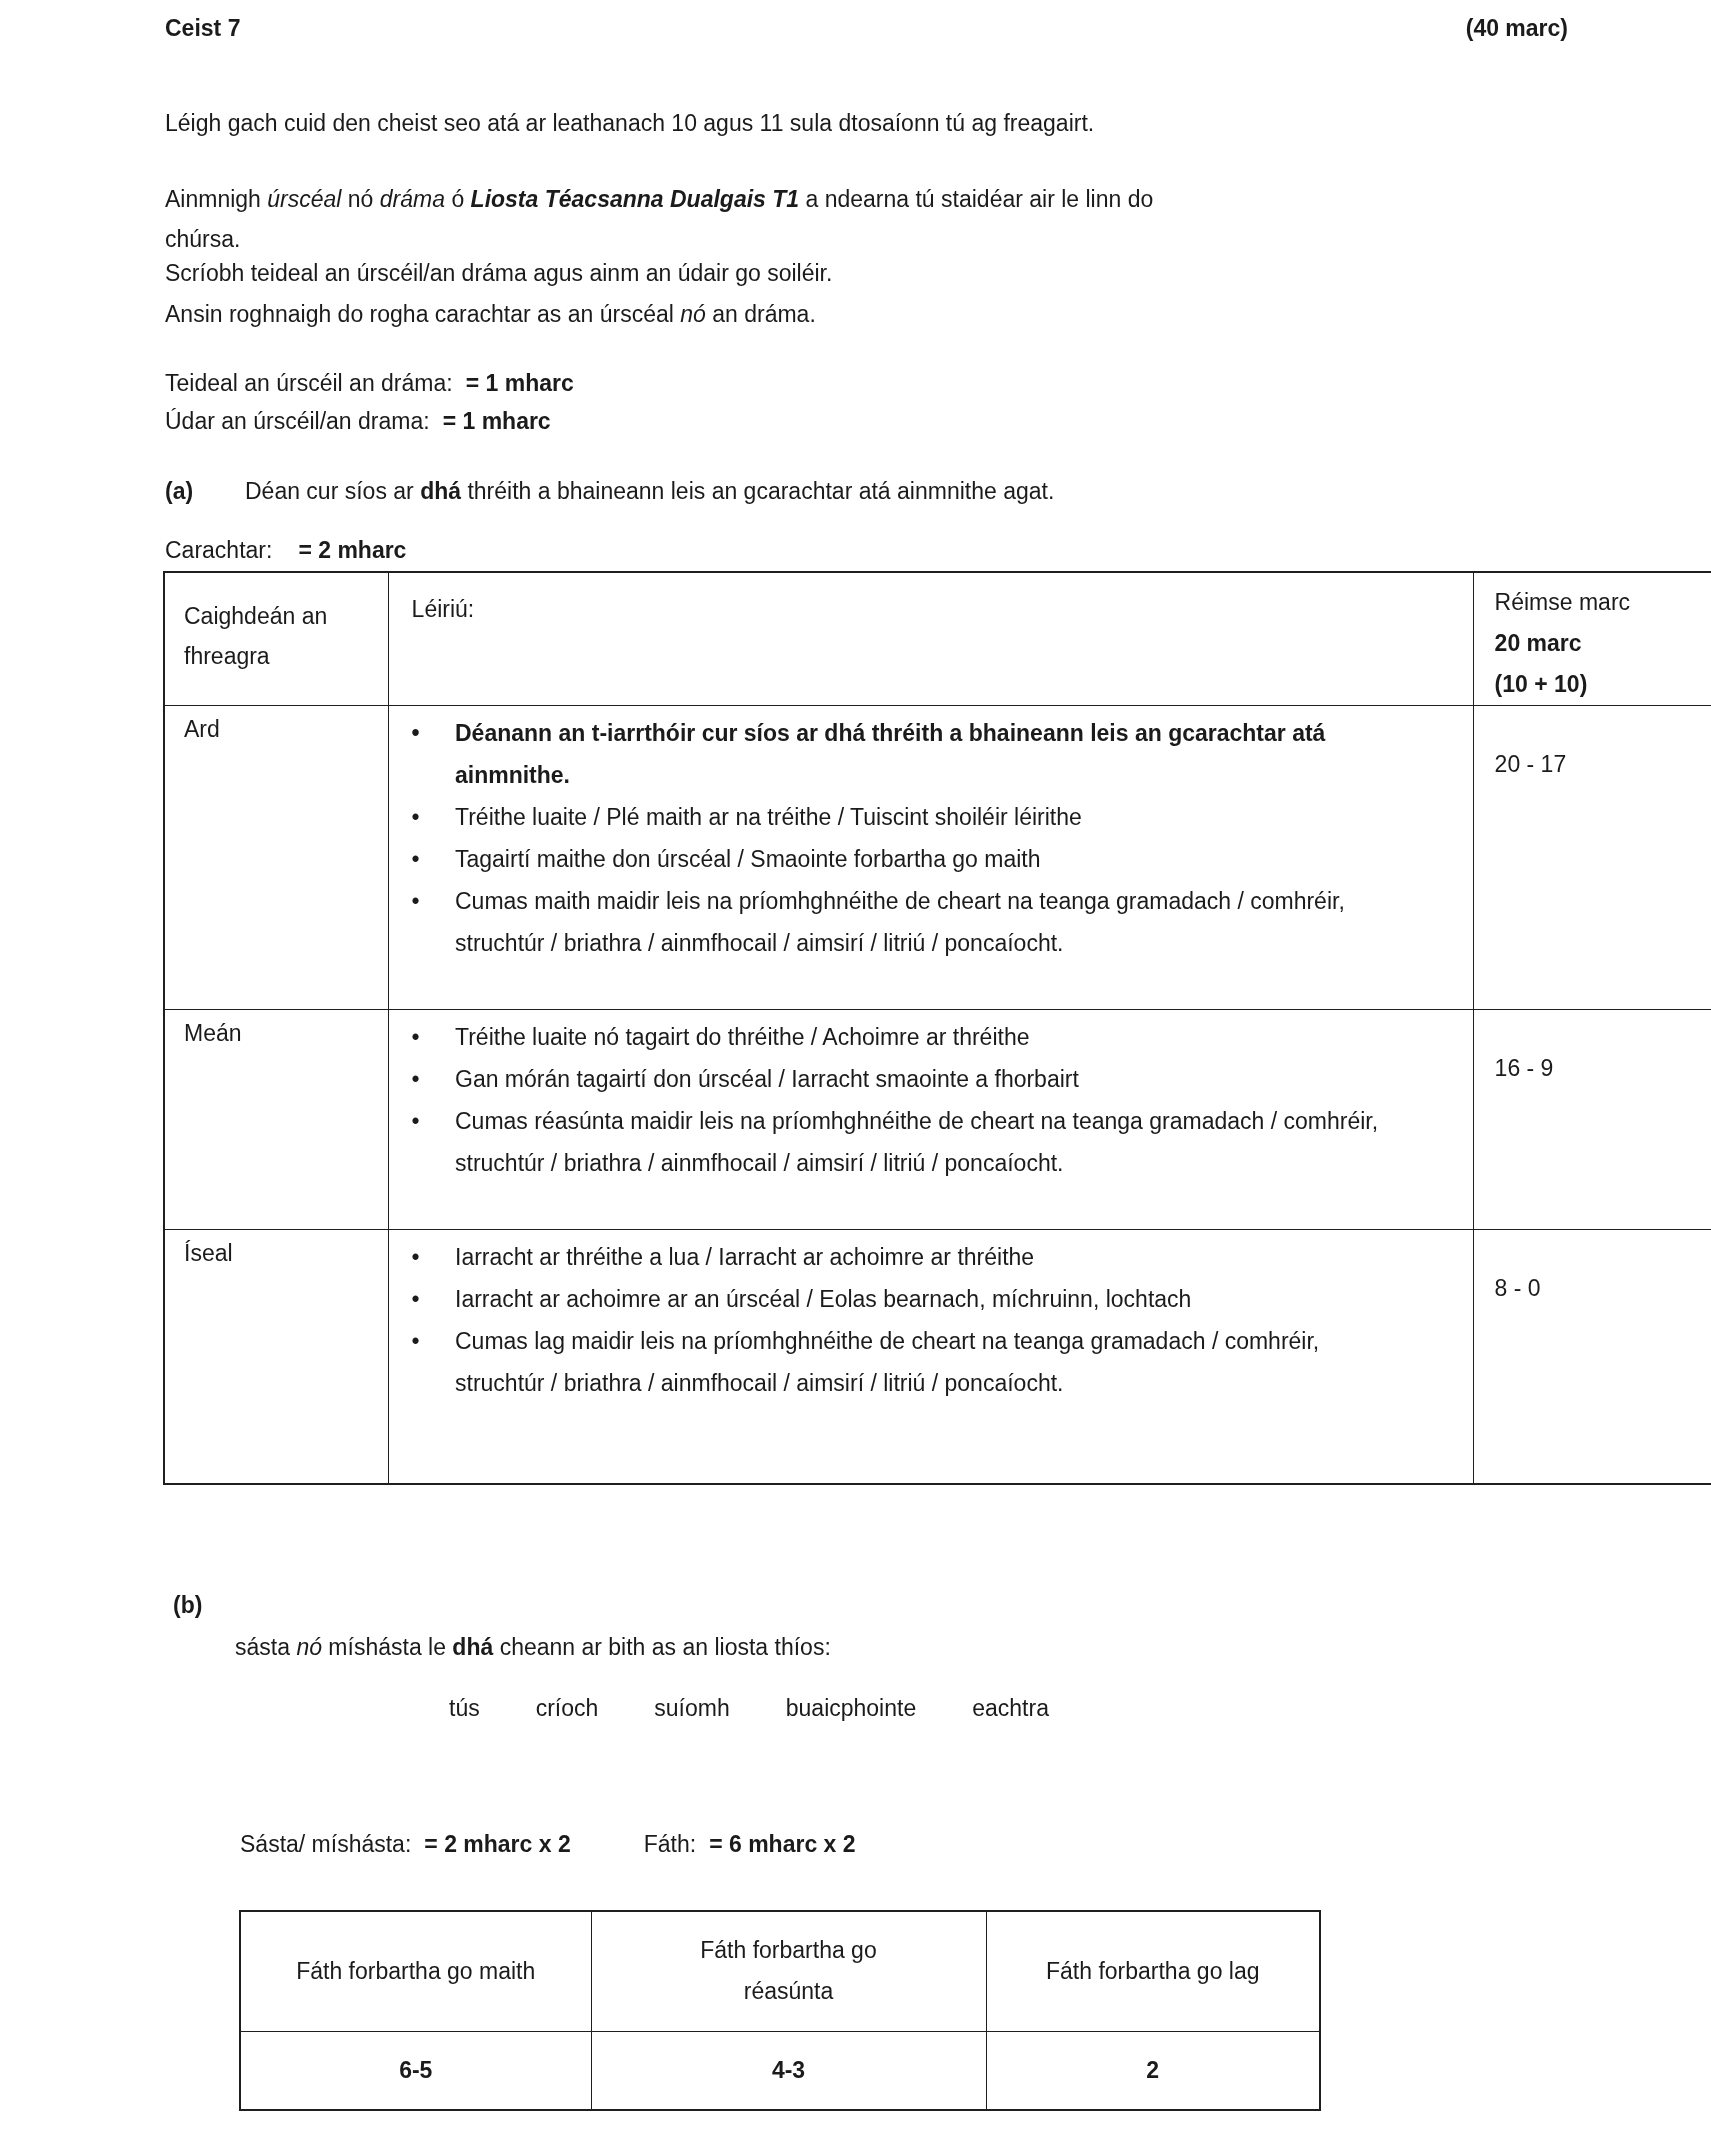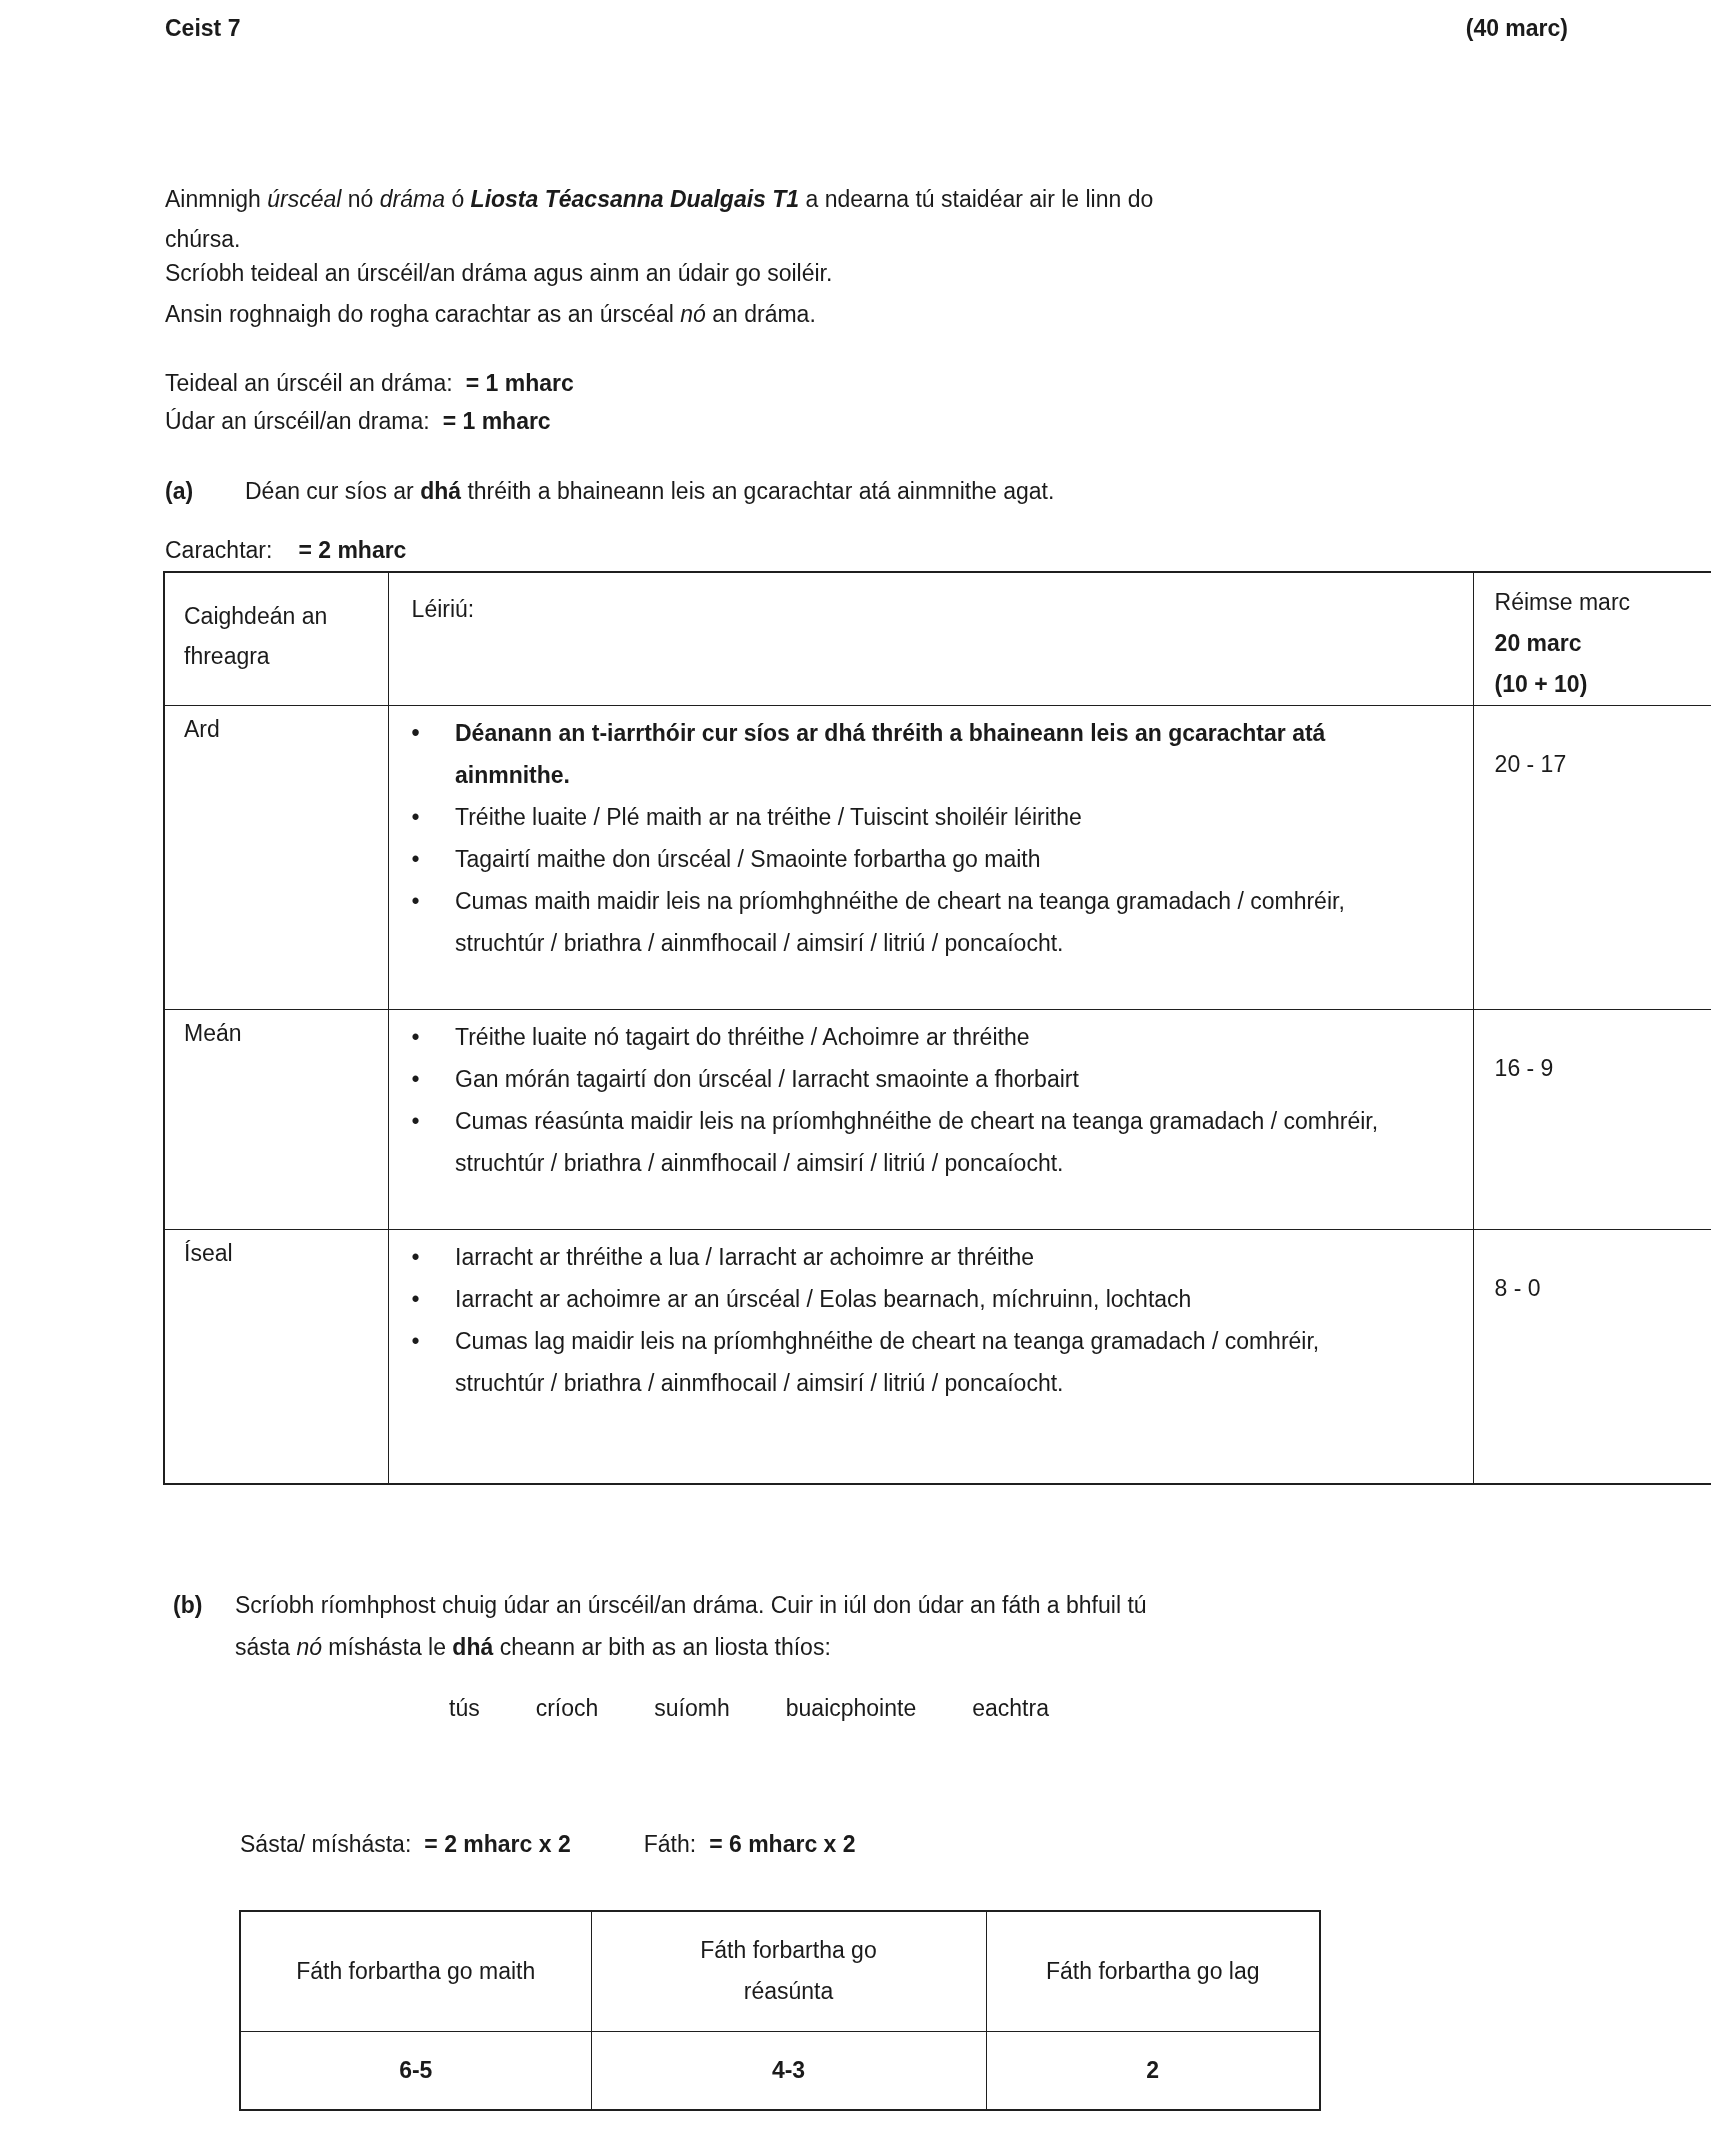--- a/index.html
+++ b/index.html
@@ -65,20 +65,21 @@
 </head>
 <body>
 
 <div class="page">
 
   <div class="abs header-row">
     <span>Ceist 7</span>
     <span>(40 marc)</span>
   </div>
 
+  <p class="abs intro">Léigh gach cuid den cheist seo atá ar leathanach 10 agus 11 sula dtosaíonn tú ag freagairt.</p>
 
   <p class="abs name-para"><span>Ainmnigh </span><span class="it">úrscéal</span><span> nó </span><span class="it">dráma</span><span> ó </span><span class="bi">Liosta Téacsanna Dualgais T1</span><span> a ndearna tú staidéar air le linn do</span><br><span>chúrsa.</span></p>
 
   <p class="abs line-ta">Scríobh teideal an úrscéil/an dráma agus ainm an údair go soiléir.</p>
 
   <p class="abs line-choose"><span>Ansin roghnaigh do rogha carachtar as an úrscéal </span><span class="it">nó</span><span> an dráma.</span></p>
 
   <p class="abs mark-line mk-title"><span>Teideal an úrscéil an dráma:</span><span class="value">= 1 mharc</span></p>
 
   <p class="abs mark-line mk-author"><span>Údar an úrscéil/an drama:</span><span class="value">= 1 mharc</span></p>
@@ -135,21 +136,21 @@
             <li>Iarracht ar thréithe a lua / Iarracht ar achoimre ar thréithe</li>
             <li>Iarracht ar achoimre ar an úrscéal / Eolas bearnach, míchruinn, lochtach</li>
             <li>Cumas lag maidir leis na príomhghnéithe de cheart na teanga gramadach / comhréir, struchtúr / briathra / ainmfhocail / aimsirí / litriú / poncaíocht.</li>
           </ul>
         </td>
         <td class="marks-cell">8 - 0</td>
       </tr>
     </tbody>
   </table>
 
-  <p class="abs part part-b"><span class="plabel">(b)</span><span>Scríobh ríomhphost chuig údar an úrscéil/an dráma. Cuir in iúl don údar an fáth a bhfuil tú</span><br><span>sásta </span><span class="it">nó</span><span> míshásta le </span><span class="bd">dhá</span><span> cheann ar bith as an liosta thíos:</span></p>
+  <p class="abs part part-b"><span class="plabel">(b)</span><br><span>sásta </span><span class="it">nó</span><span> míshásta le </span><span class="bd">dhá</span><span> cheann ar bith as an liosta thíos:</span></p>
 
   <div class="abs options-row">
     <span>tús</span>
     <span>críoch</span>
     <span>suíomh</span>
     <span>buaicphointe</span>
     <span>eachtra</span>
   </div>
 
   <p class="abs mark-line sasta-line"><span>Sásta/ míshásta:</span><span class="value">= 2 mharc x 2</span><span class="fath-label">Fáth:</span><span class="value">= 6 mharc x 2</span></p>

